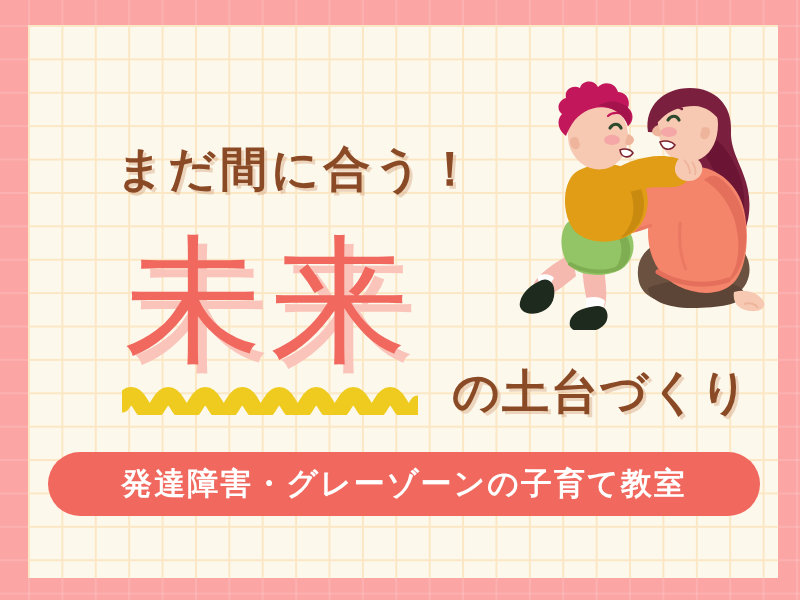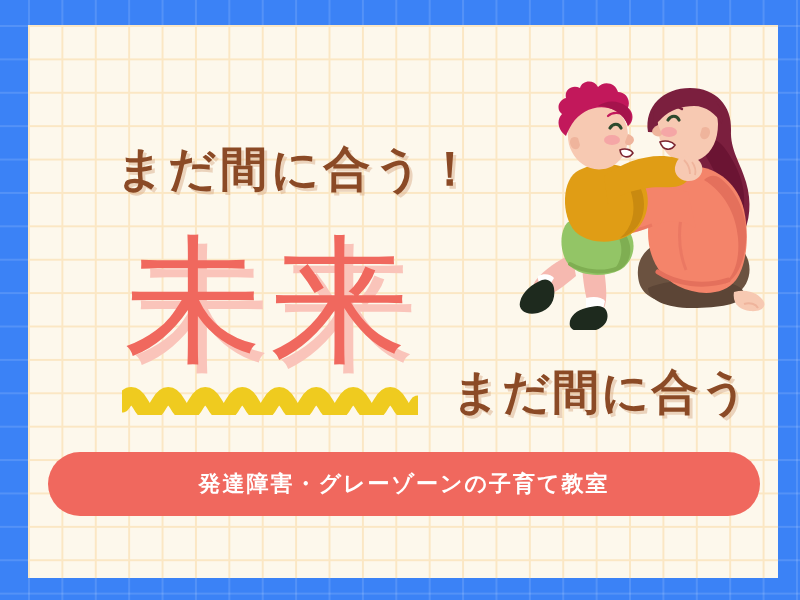--- a/index.html
+++ b/index.html
@@ -8,21 +8,21 @@
     background: #ffffff;
   }
   body {
     font-family: "DejaVu Sans", "Liberation Sans", sans-serif;
   }
   #poster {
     position: relative;
     width: 800px;
     height: 600px;
     overflow: hidden;
-    background: #3b82f6;
+    background: #fca5a5;
     text-align: right;
   }
   
   #frame-grid {
     position: absolute;
     inset: 0;
     background-image:
       linear-gradient(to right, rgba(255,255,255,0.13) 2px, transparent 2px),
       linear-gradient(to bottom, rgba(255,255,255,0.13) 2px, transparent 2px);
     background-size: 33.4px 33.4px;
@@ -94,21 +94,21 @@
     width: 712px;
     height: 64px;
     background: #f0685e;
     border-radius: 32px;
     display: flex;
     align-items: center;
     justify-content: center;
   }
   #pill .pill-text {
     color: #ffffff;
-    font-size: 22px;
+    font-size: 31px;
     font-weight: 700;
     letter-spacing: 2px;
     white-space: nowrap;
   }
 
   
   #illo {
     position: absolute;
     left: 470px;
     top: 55px;
@@ -128,21 +128,21 @@
     <div class="headline-1">まだ間に合う！</div>
 
     <div class="headline-main">未来</div>
 
     <svg class="wavy" viewBox="0 0 296 30" preserveAspectRatio="none">
       <path d="M0,19 Q9.25,2 18.5,19 T37,19 T55.5,19 T74,19 T92.5,19 T111,19
                T129.5,19 T148,19 T166.5,19 T185,19 T203.5,19 T222,19
                T240.5,19 T259,19 T277.5,19 T296,19" fill="none" stroke="#efcb1f" stroke-width="17" stroke-linecap="round"></path>
     </svg>
 
-    <div class="headline-2">まだ間に合う</div>
+    <div class="headline-2">の土台づくり</div>
 
     <svg id="illo" viewBox="0 0 290 250">
 
       <g>
         <path d="M150,52 C146,26 166,8 192,8 C218,8 234,26 233,50
                  C232,70 243,84 248,102 C254,122 252,142 244,156
                  C238,167 228,172 221,166 C229,150 228,134 222,120
                  C216,106 206,96 200,84 C194,72 192,60 186,54 Z" fill="#7b1f3e"></path>
         <path d="M196,60 C208,74 218,92 224,110 C230,128 230,146 222,162
                  C234,160 244,144 246,126 C248,104 238,84 228,70

